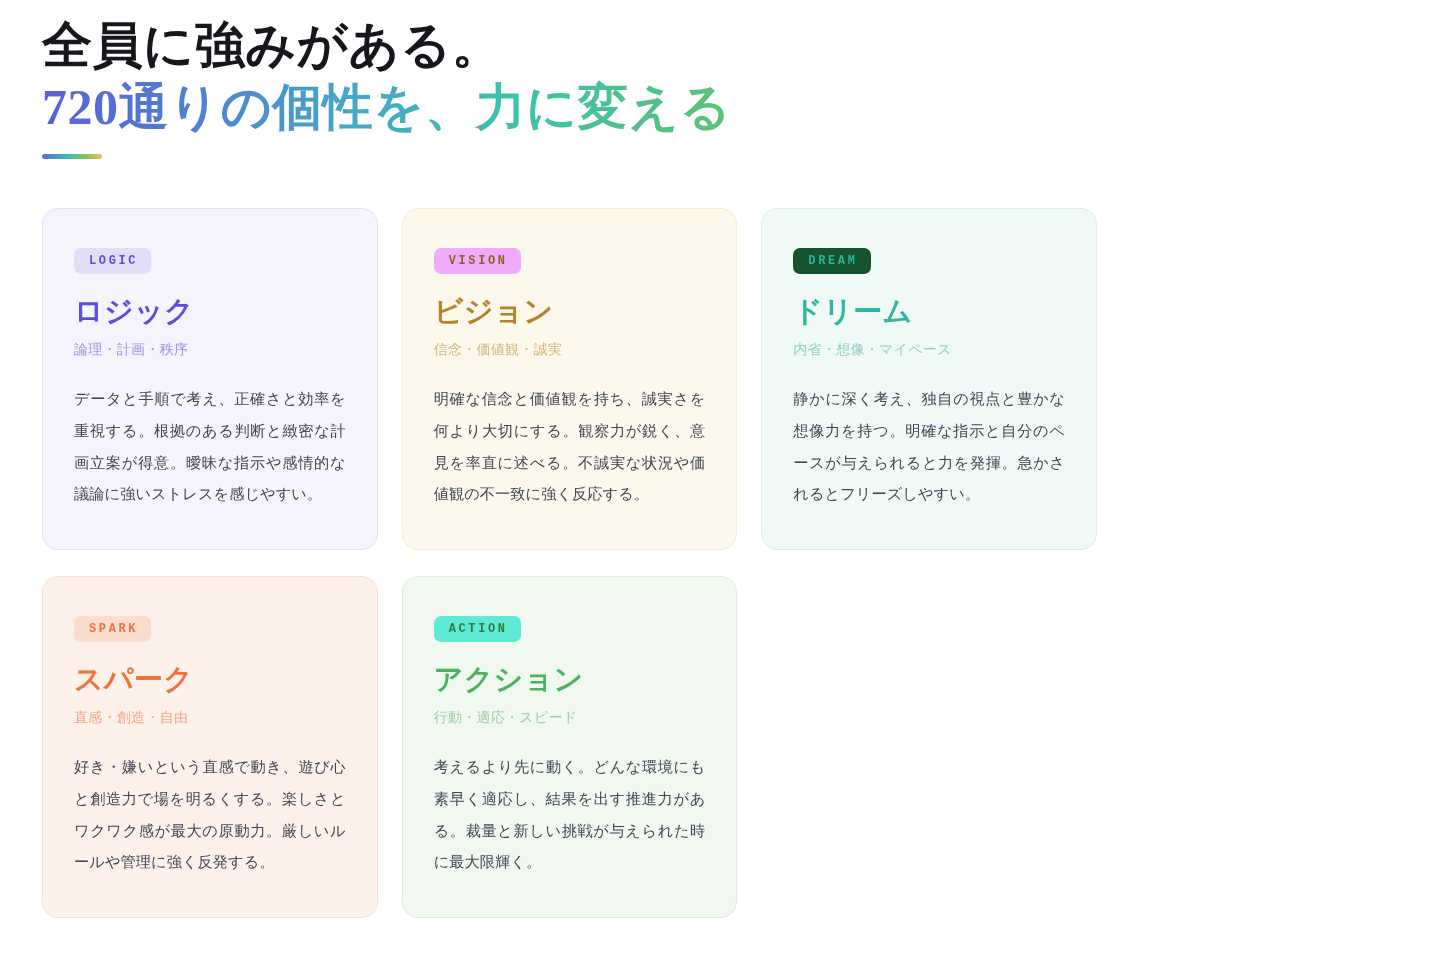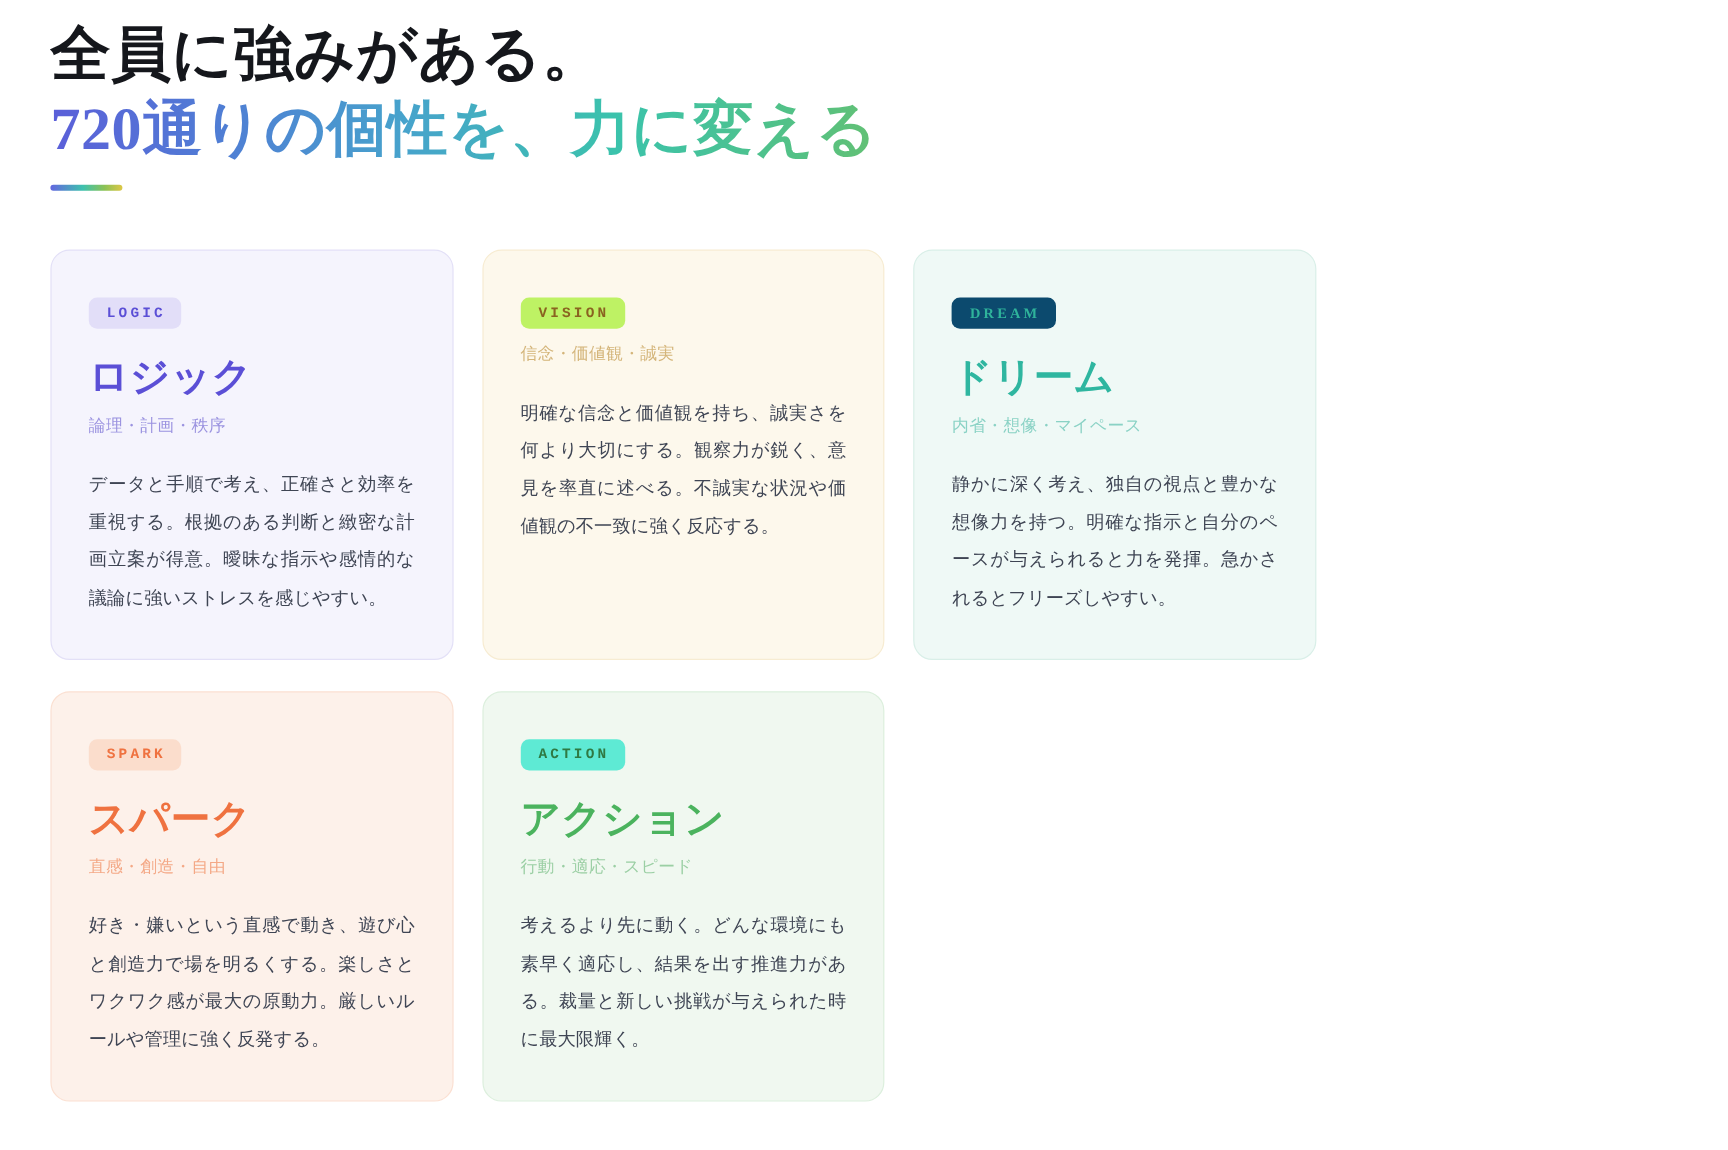--- a/index.html
+++ b/index.html
@@ -89,21 +89,21 @@
     font-size: 12px;
     font-weight: 700;
     letter-spacing: 0.22em;
     padding: 7px 13px 7px 15px;
     border-radius: 7px;
     line-height: 1;
   }
 
   .card-title {
     margin-top: 20px;
-    font-size: 33px;
+    font-size: 29px;
     font-weight: 700;
     line-height: 1.2;
     letter-spacing: 0.01em;
   }
 
   .card-sub {
     margin-top: 11px;
     font-size: 14px;
     font-weight: 400;
     line-height: 1.4;
@@ -121,23 +121,23 @@
 
   
   .card.logic   { background: #f5f4fd; border-color: #e3e0f7; }
   .card.vision  { background: #fdf8ec; border-color: #f7ecd2; }
   .card.care    { background: #fdf0f4; border-color: #fadfe7; }
   .card.dream   { background: #eff9f6; border-color: #d9efe8; }
   .card.spark   { background: #fdf1ea; border-color: #fbe0d2; }
   .card.action  { background: #f0f8f0; border-color: #dcefdd; }
 
   .card.logic  .badge { background: #e2def8; color: #5b4fd6; }
-  .card.vision .badge { background: #bef264; color: #8a6320; }
+  .card.vision .badge { background: #f0abfc; color: #8a6320; }
   .card.care   .badge { background: #fcdfe8; color: #ec4a7f; }
-  .card.dream  .badge { background: #0c4a6e; color: #2fb39b; font-family: Liberation Serif, serif; }
+  .card.dream  .badge { background: #14532d; color: #2fb39b; }
   .card.spark  .badge { background: #fbddcc; color: #ef7240; }
   .card.action .badge { background: #5eead4; color: #2f7a43; }
 
   .card.logic  .card-title { color: #5b4fd6; }
   .card.vision .card-title { color: #b5832a; }
   .card.care   .card-title { color: #ec4a7f; }
   .card.dream  .card-title { color: #2fb6a0; }
   .card.spark  .card-title { color: #ef7240; }
   .card.action .card-title { color: #4bb35e; }
 
@@ -163,20 +163,21 @@
 
     <div class="card logic">
       <span class="badge">LOGIC</span>
       <div class="card-title">ロジック</div>
       <div class="card-sub">論理・計画・秩序</div>
       <p class="card-body">データと手順で考え、正確さと効率を重視する。根拠のある判断と緻密な計画立案が得意。曖昧な指示や感情的な議論に強いストレスを感じやすい。</p>
     </div>
 
     <div class="card vision">
       <span class="badge">VISION</span>
+      <div class="card-title">ビジョン</div>
       <div class="card-sub">信念・価値観・誠実</div>
       <p class="card-body">明確な信念と価値観を持ち、誠実さを何より大切にする。観察力が鋭く、意見を率直に述べる。不誠実な状況や価値観の不一致に強く反応する。</p>
     </div>
 
 
     <div class="card dream">
       <span class="badge">DREAM</span>
       <div class="card-title">ドリーム</div>
       <div class="card-sub">内省・想像・マイペース</div>
       <p class="card-body">静かに深く考え、独自の視点と豊かな想像力を持つ。明確な指示と自分のペースが与えられると力を発揮。急かされるとフリーズしやすい。</p>

